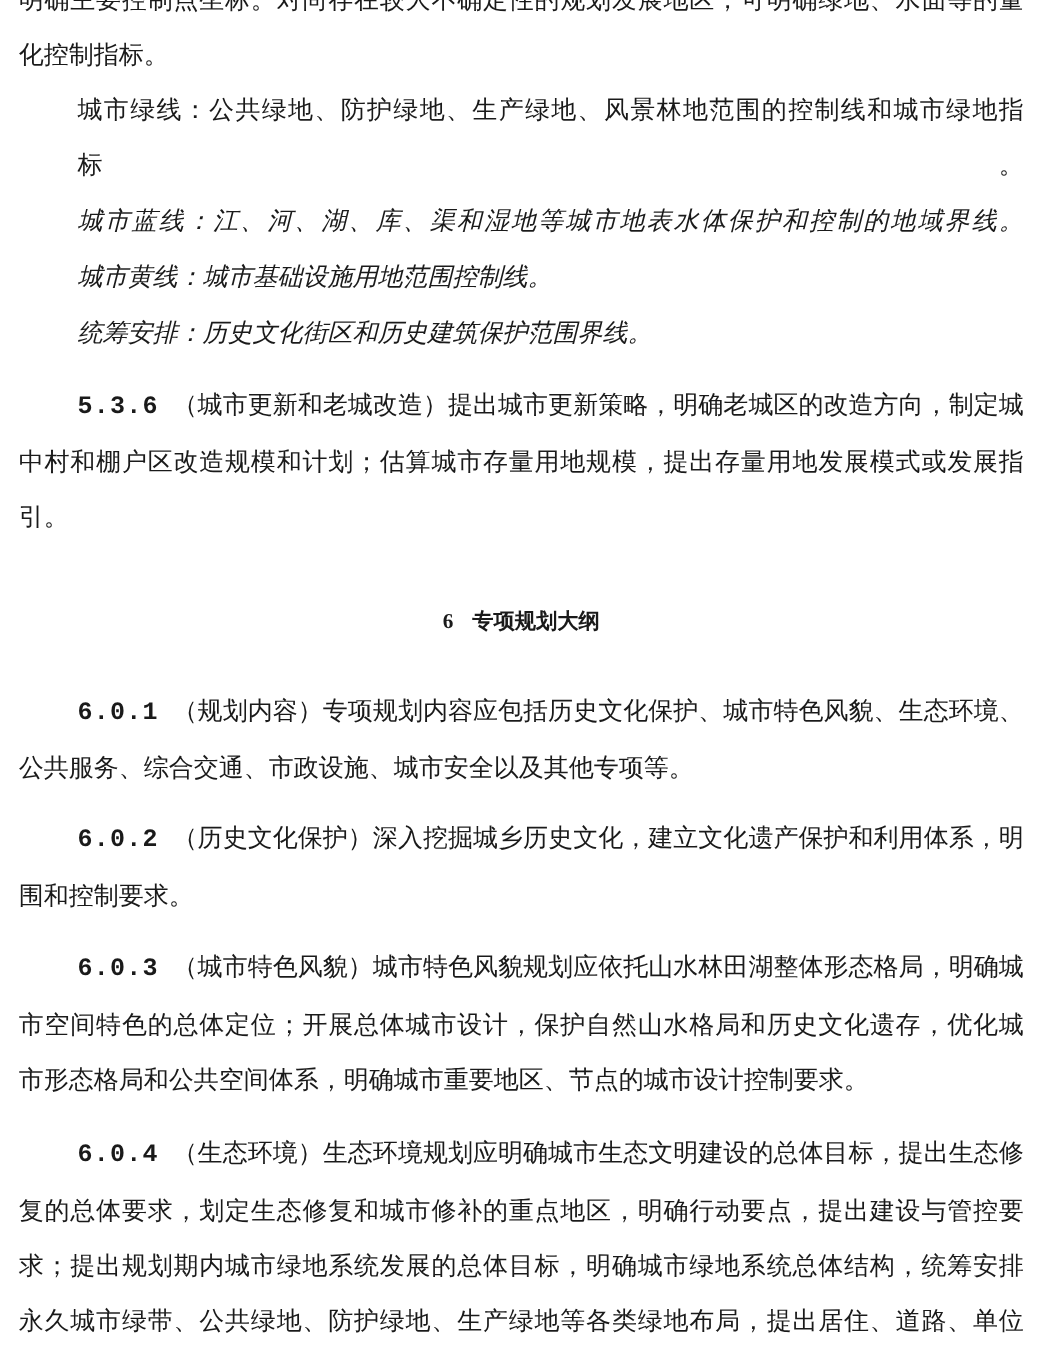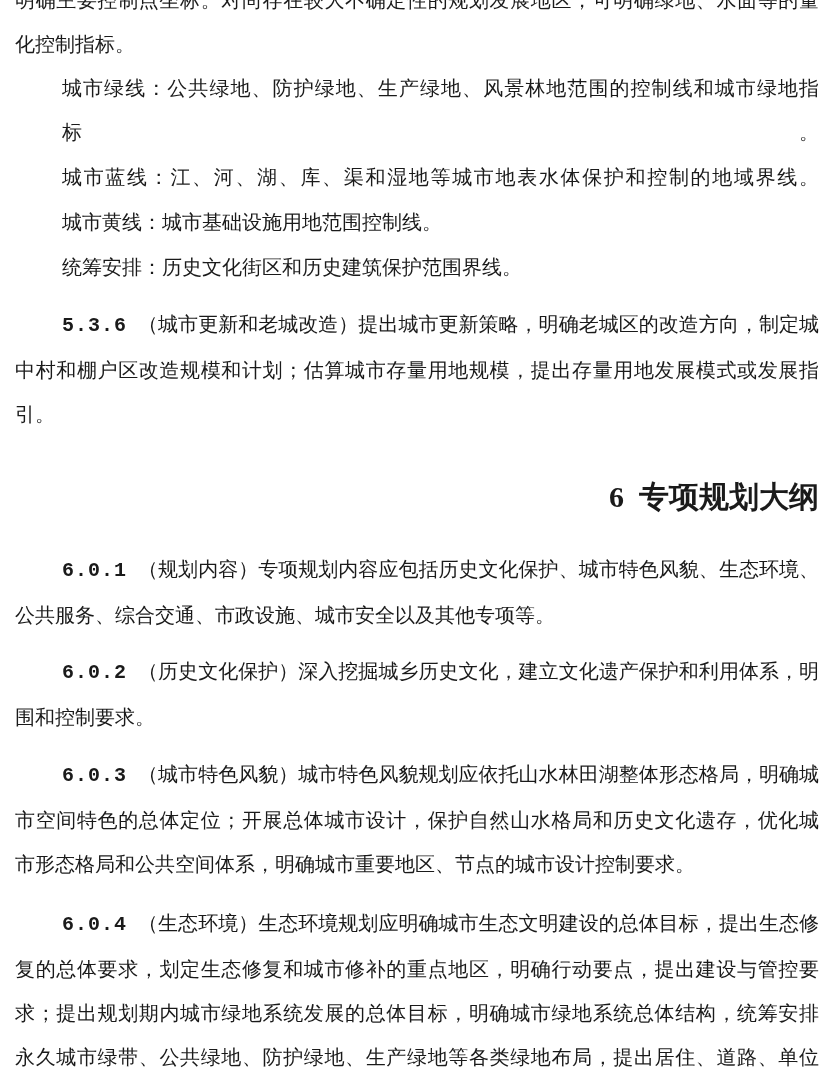--- a/index.html
+++ b/index.html
@@ -32,28 +32,28 @@
     text-justify: inter-character;
   }
   .ind { padding-left: 47px; }
   .num {
     font-family: Liberation Mono, monospace;
     font-weight: bold;
     margin-right: 11px;
     letter-spacing: 1px;
   }
   .para-top-clipped { margin-top: -22px; }
-  .para-colorline { margin-top: 1px; }
+  .para-colorline { margin-top: 1px; font-style: italic; }
   .para-colorline-first { margin-top: 0; }
   .para-536 { margin-top: 13px; }
   .heading {
     margin-top: 39px;
-    text-align: right;
+    text-align: center;
     font-weight: bold;
-    font-size: 30px;
+    font-size: 17px;
     line-height: 44px;
   }
   .heading .h-num {
     font-family: "Liberation Serif", "DejaVu Serif", serif;
     font-weight: bold;
     margin-right: 15px;
   }
   .para-601 { margin-top: 28px; }
   .para-602 { margin-top: 12px; }
   .para-603 { margin-top: 13px; }

